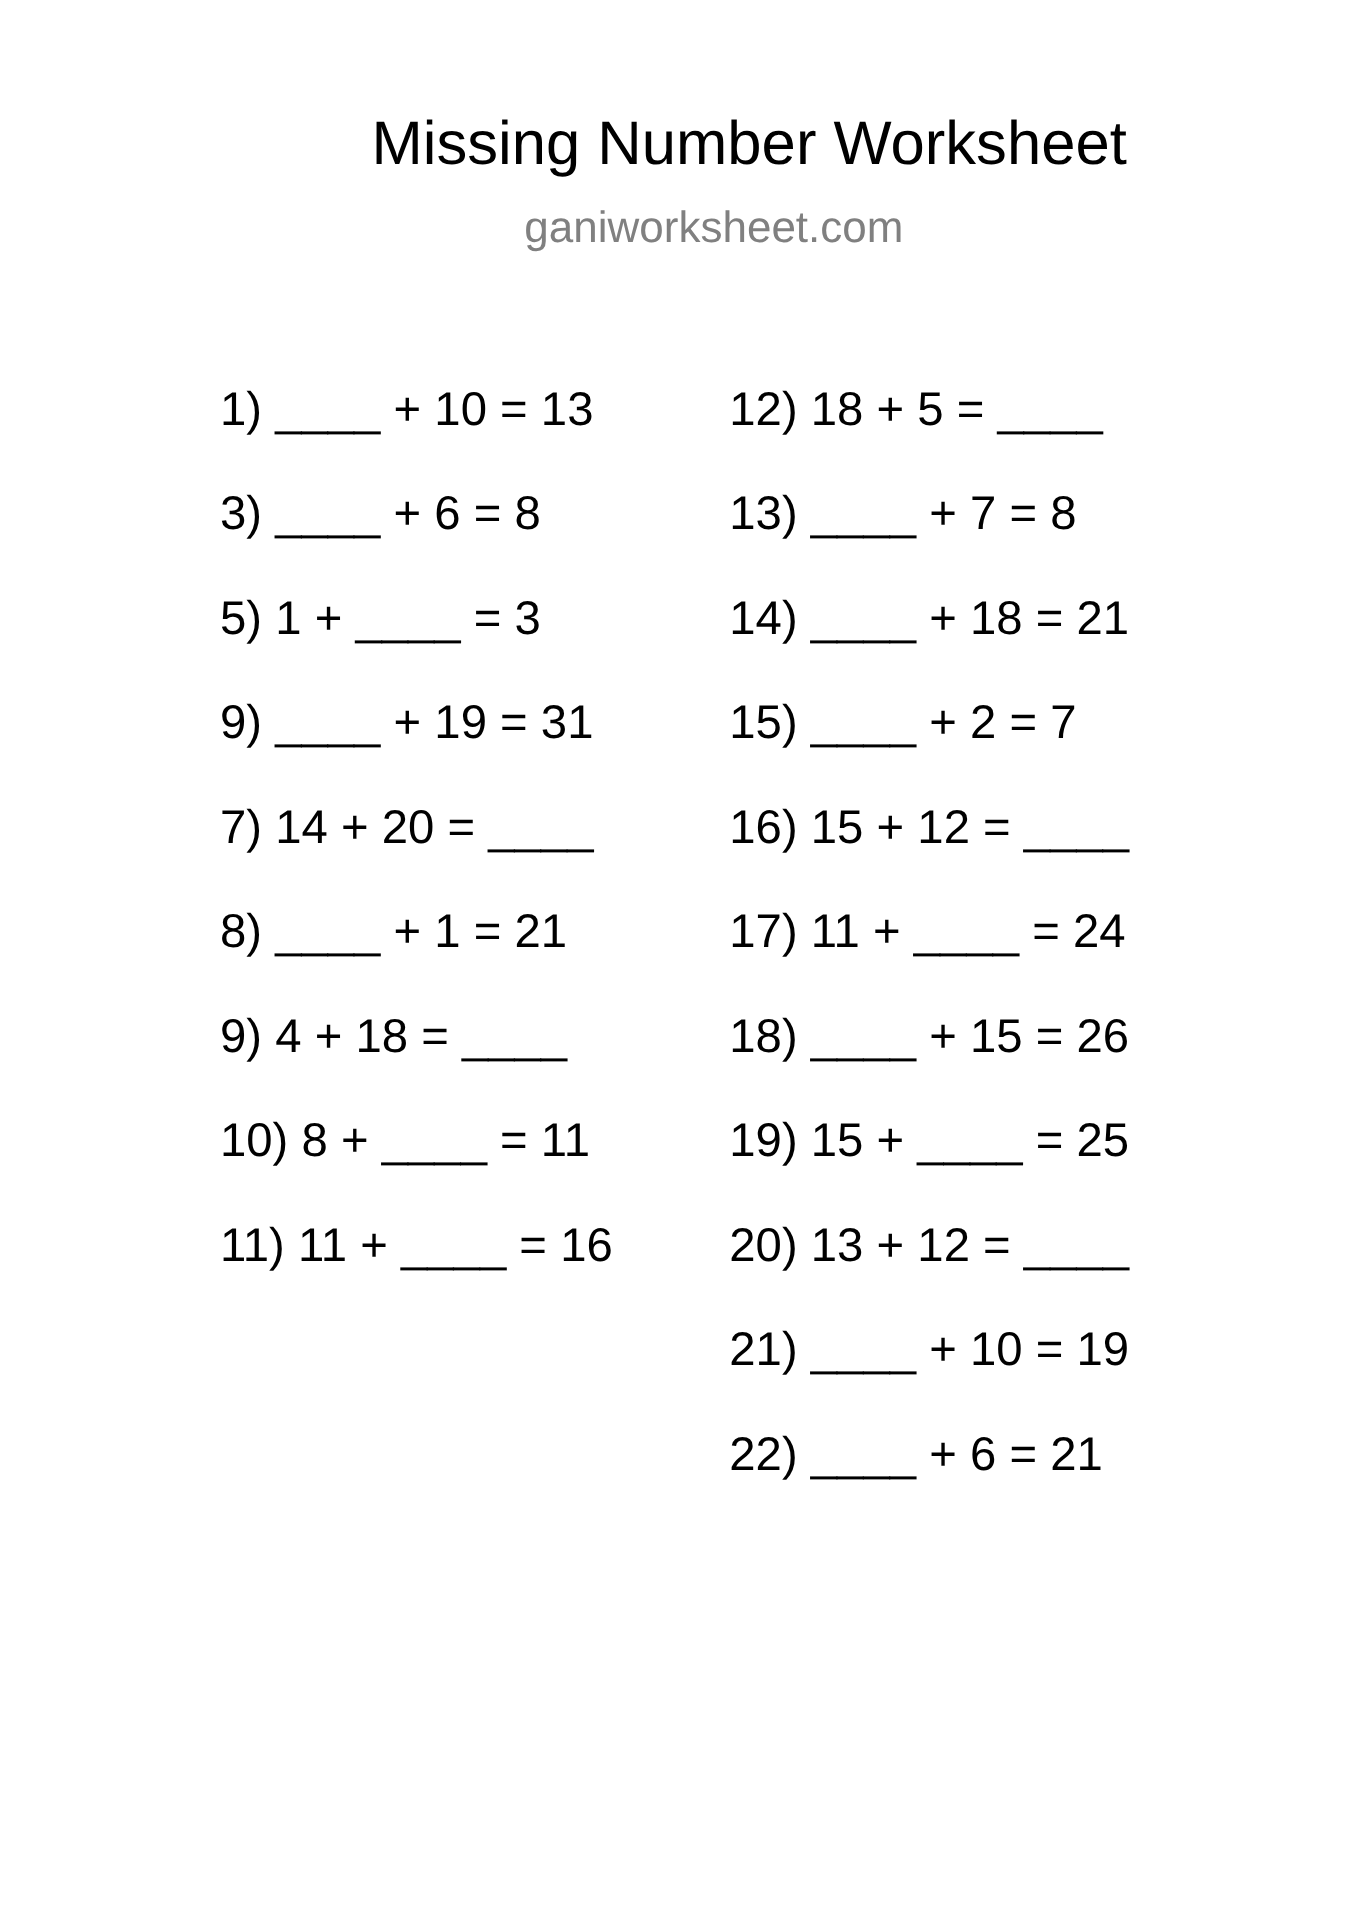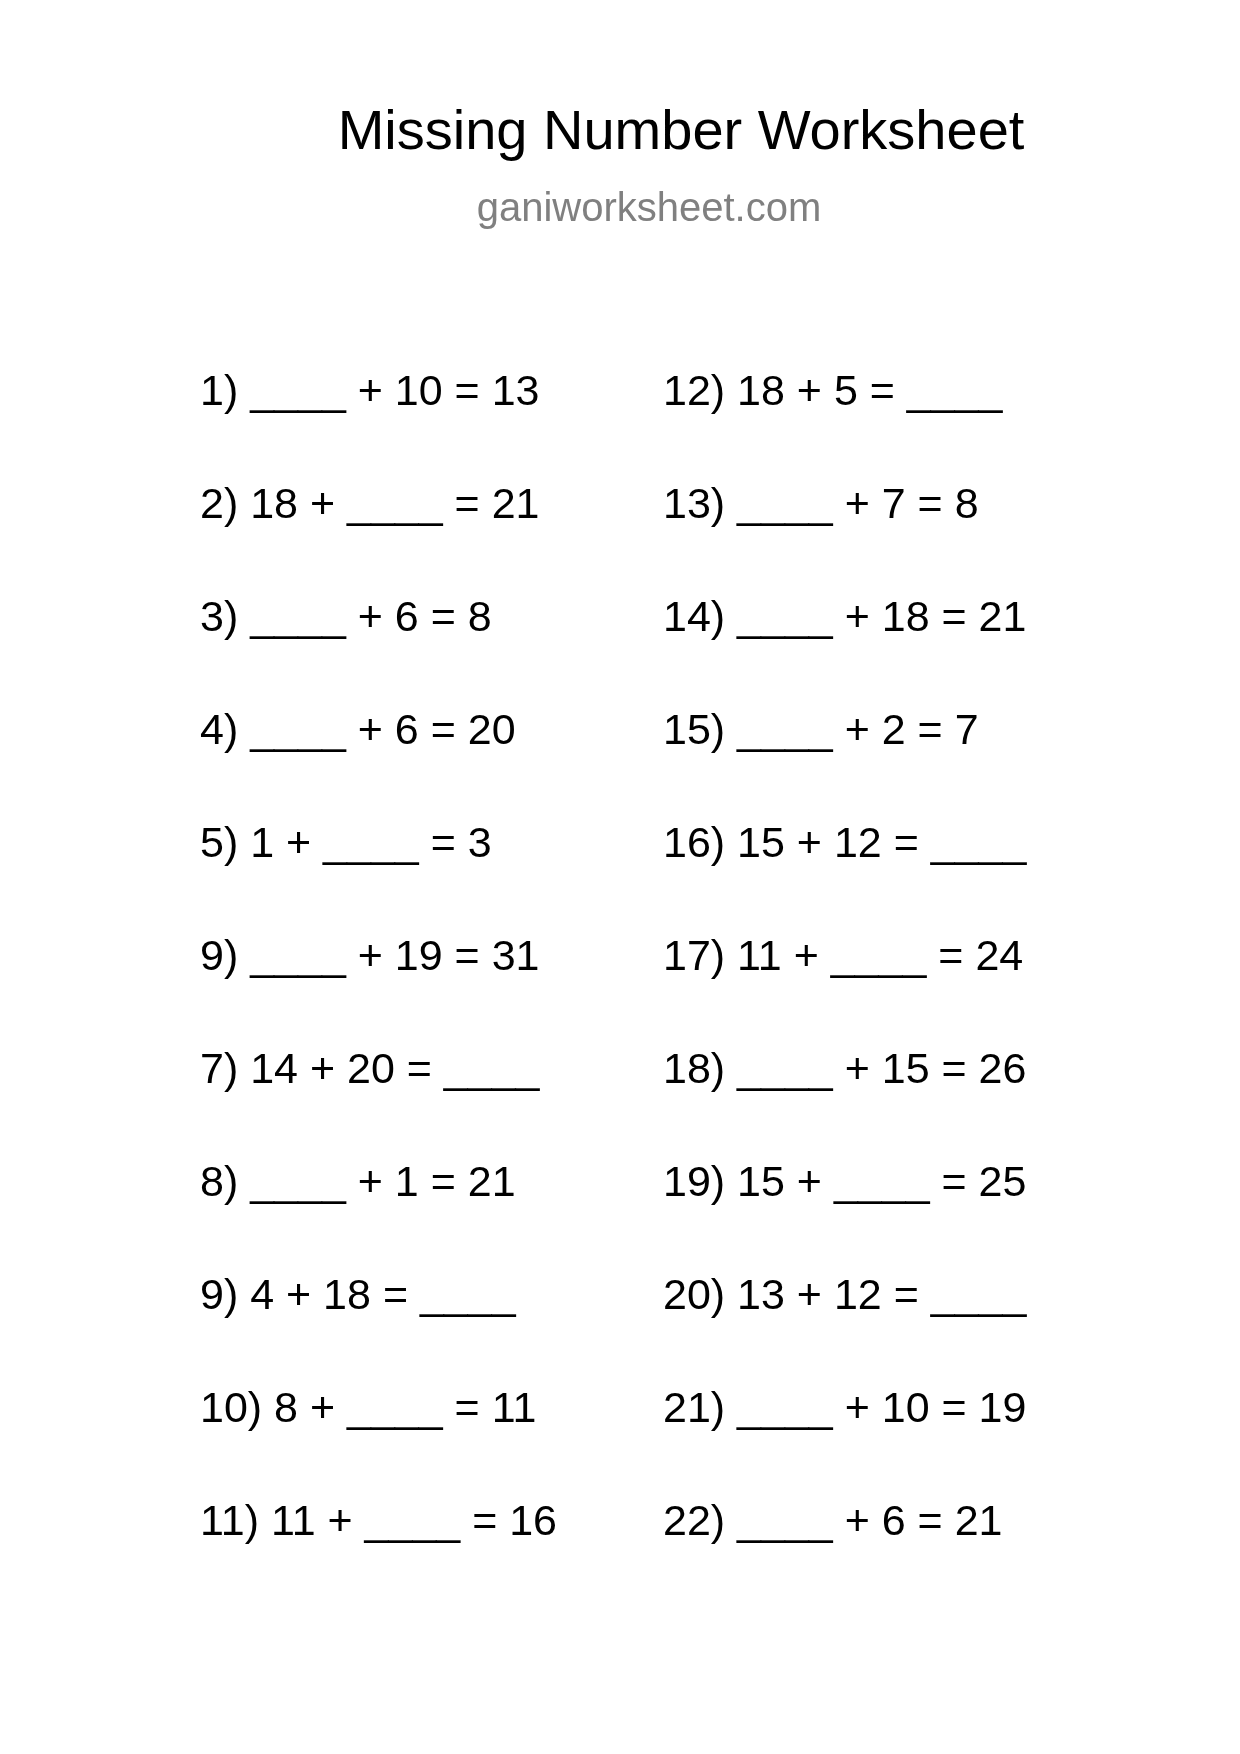--- a/index.html
+++ b/index.html
@@ -45,35 +45,32 @@
       top: 347px;
     }
     .column.left { left: 200px; }
     .column.right { left: 663px; }
     .problem {
       height: 95px;
       font-size: 43px;
       line-height: 50px;
       white-space: pre;
       color: #000000;
-      margin-top: 18px;
     }
   </style>
 </head>
 <body>
 
 <div>
   <div class="page-title">Missing Number Worksheet</div>
   <div class="page-subtitle">ganiworksheet.com</div>
 
   <div class="column left">
     <div class="problem">1) ____ + 10 = 13</div>
-    <div class="problem">2) 18 + ____ = 21</div>
     <div class="problem">3) ____ + 6 = 8</div>
-    <div class="problem">4) ____ + 6 = 20</div>
     <div class="problem">5) 1 + ____ = 3</div>
     <div class="problem">9) ____ + 19 = 31</div>
     <div class="problem">7) 14 + 20 = ____</div>
     <div class="problem">8) ____ + 1 = 21</div>
     <div class="problem">9) 4 + 18 = ____</div>
     <div class="problem">10) 8 + ____ = 11</div>
     <div class="problem">11) 11 + ____ = 16</div>
   </div>
 
   <div class="column right">

